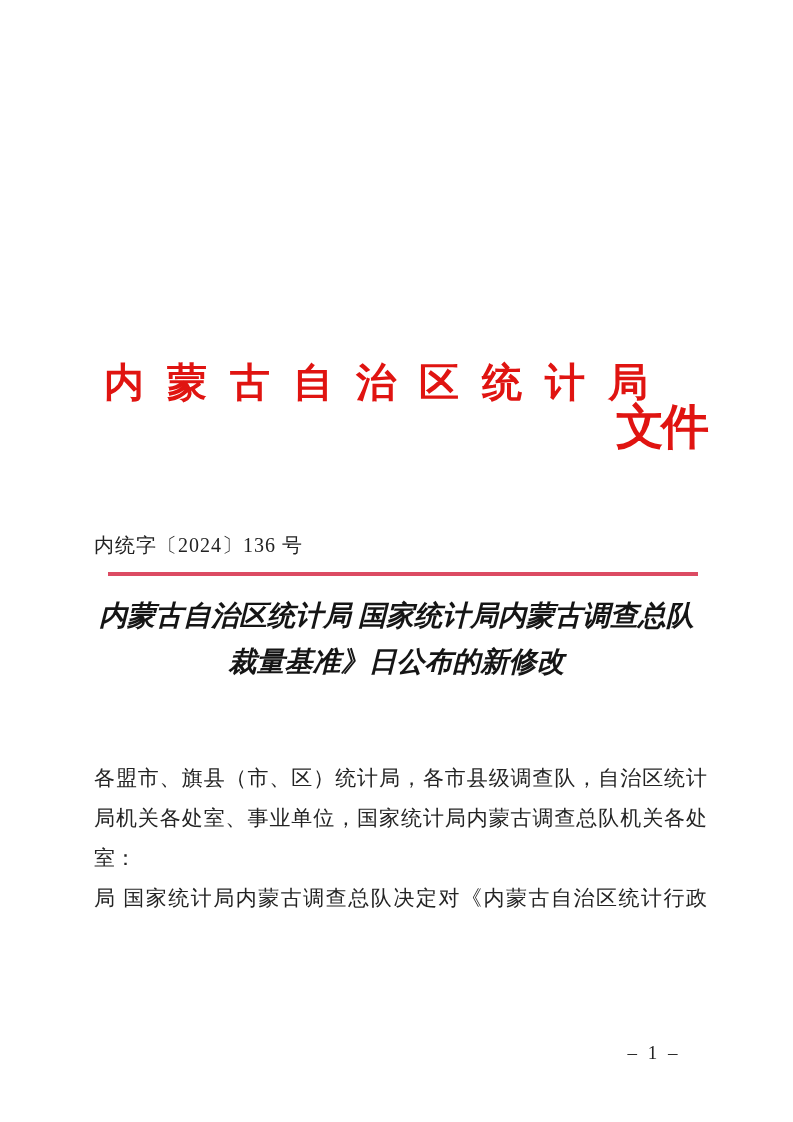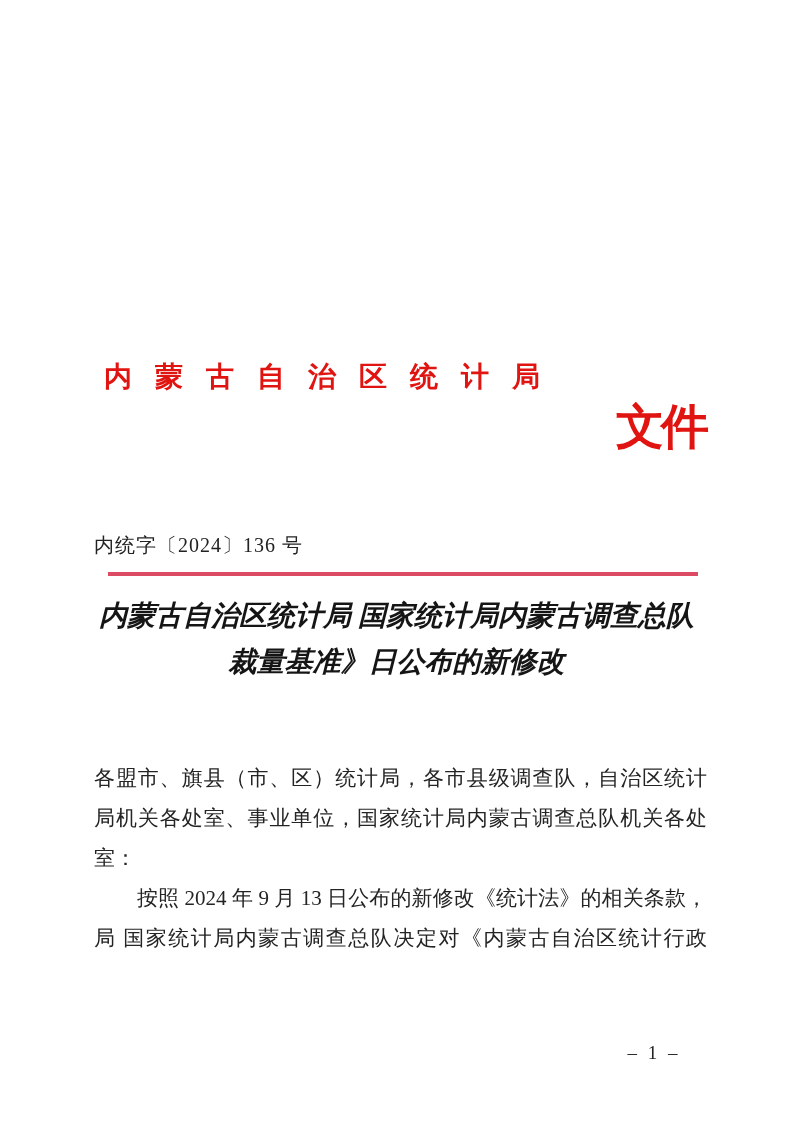--- a/index.html
+++ b/index.html
@@ -16,21 +16,21 @@
   }
   
   .agency-line {
     position: absolute;
     left: 104px;
     font-weight: bold;
     color: var(--header-red, #e01411);
     line-height: 1;
     white-space: nowrap;
   }
-  .agency-line-1 { top: 363px; font-size: 28px; letter-spacing: 23px; }
+  .agency-line-1 { top: 363px; font-size: 40px; letter-spacing: 23px; }
   .agency-line-2 { top: 446px; font-size: 42px; letter-spacing: 3px; }
   .doc-type {
     position: absolute;
     left: 616px;
     top: 403px;
     font-size: 48px;
     font-weight: bold;
     color: var(--header-red, #e01411);
     line-height: 1;
     letter-spacing: -3px;
@@ -118,19 +118,18 @@
 
   <div class="title-block">
     <div class="title-line">内蒙古自治区统计局 国家统计局内蒙古调查总队</div>
     <div class="title-line">裁量基准》日公布的新修改</div>
   </div>
 
   <div class="body-block">
     <div class="body-line">各盟市、旗县（市、区）统计局，各市县级调查队，自治区统计</div>
     <div class="body-line">局机关各处室、事业单位，国家统计局内蒙古调查总队机关各处</div>
     <div class="body-line short">室：</div>
-    <div class="body-line indent">按照 2024 年 9 月 13 日公布的新修改《统计法》的相关条款，</div>
     <div class="body-line">局 国家统计局内蒙古调查总队决定对《内蒙古自治区统计行政</div>
   </div>
 
   <div class="page-number">– 1 –</div>
 
 </div>
 
 </body></html>

